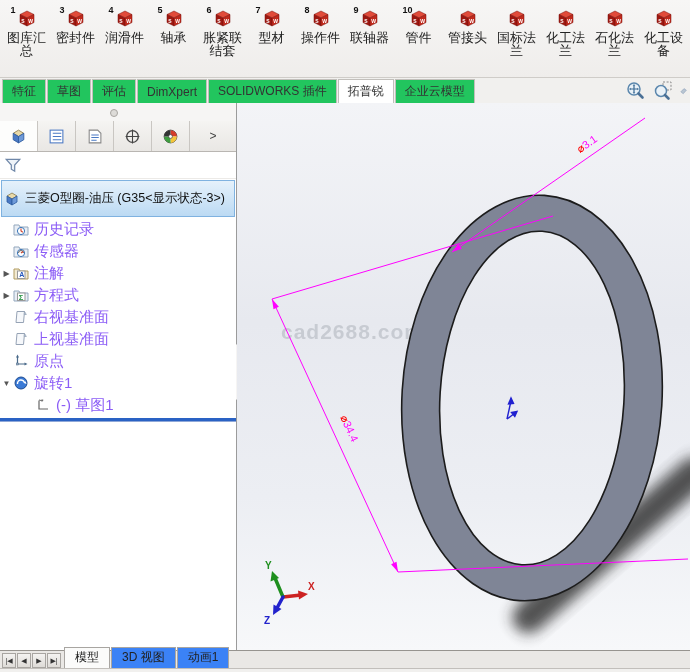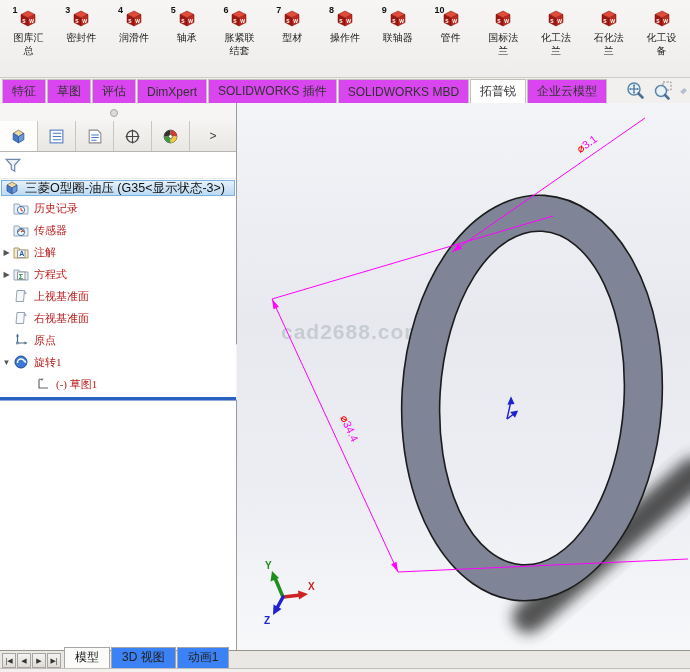--- a/index.html
+++ b/index.html
@@ -9,30 +9,30 @@
   
   .toolbar{position:absolute;left:0;top:0;width:690px;height:78px;box-sizing:border-box;
            display:flex;align-items:flex-start;padding:3px 2px 0 2px;
            background:linear-gradient(#f7f6f5,#efedeb);border-bottom:1px solid #cfccc8;}
   .tb-item{flex:1 1 0;display:flex;flex-direction:column;align-items:center;padding-top:7px;
            position:relative;cursor:pointer;min-width:0;}
   .tb-icon{width:18px;height:18px;position:relative;}
   .tb-icon svg{display:block;}
   .keytip{position:absolute;left:-7px;top:-5px;font-size:9px;font-weight:bold;color:#111;}
   .keytip:empty{display:none;}
-  .tb-label{font-size:10px;line-height:13px;color:#222;text-align:center;margin-top:3px;white-space:nowrap;}
+  .tb-label{font-size:13px;line-height:13px;color:#222;text-align:center;margin-top:3px;white-space:nowrap;}
   .caret{display:none;font-size:7px;color:#333;margin-top:11px;line-height:7px;}
   .has-dropdown{padding-top:2px;}
   .has-dropdown .caret{display:block;}
 
   
   .ribbon-tabs{position:absolute;left:0;top:79px;width:690px;height:24px;display:flex;
                background:#f1f0ee;align-items:stretch;padding-left:2px;}
   .rtab{font-size:12px;color:#333;padding:0 9px;display:flex;align-items:center;
-        background:#d946ef;border:1px solid #c2bfbb;border-bottom:none;margin-right:1px;cursor:pointer;}
+        background:#22c55e;border:1px solid #c2bfbb;border-bottom:none;margin-right:1px;cursor:pointer;}
   .rtab.active{background:#ffffff;}
   .view-icons{position:absolute;right:2px;top:81px;display:flex;gap:7px;align-items:center;}
   .view-icons .vicon{width:20px;height:20px;cursor:pointer;}
 
   
   .left-gap{position:absolute;left:0;top:103px;width:237px;height:18px;background:#f6f5f4;
             border-right:1px solid #9b9b9b;box-sizing:border-box;}
   .gap-dot{position:absolute;left:110px;top:6px;width:6px;height:6px;border-radius:50%;
            background:#dddbd8;border:1px solid #a8a5a1;}
 
@@ -40,30 +40,30 @@
   .panel{position:absolute;left:0;top:121px;width:237px;height:529px;background:#fff;
          border-right:1px solid #9b9b9b;box-sizing:border-box;}
   .panel-tabs{display:flex;height:30px;border-bottom:1px solid #b9b6b2;background:linear-gradient(#f5f4f2,#e9e7e4);}
   .ptab{width:37px;display:flex;align-items:center;justify-content:center;border-right:1px solid #c9c6c2;cursor:pointer;}
   .ptab.active{background:#fdfdfc;}
   .ptab svg{width:17px;height:17px;}
   .ptab-chevron{flex:1;display:flex;align-items:center;justify-content:center;font-size:12px;color:#444;cursor:pointer;}
   .filter-row{height:26px;display:flex;align-items:center;padding-left:4px;border-bottom:1px solid #eceae7;}
   .filter-row svg{width:18px;height:18px;}
   .tree{padding-top:1px;}
-  .root-row{height:16px;margin:0 1px 1px 1px;display:flex;align-items:center;
+  .root-row{height:37px;margin:0 1px 1px 1px;display:flex;align-items:center;
             background:linear-gradient(#e5f1fb,#bcdaf3);border:1px solid #7fb2e0;box-sizing:border-box;cursor:pointer;}
   .root-row .ticon{margin-left:2px;}
   .root-label{font-size:12.5px;color:#111;white-space:nowrap;}
   .trow{height:22px;display:flex;align-items:center;cursor:pointer;}
   .tree-arrow{width:13px;text-align:center;font-size:8px;color:#555;flex:0 0 13px;}
   .trow.indent{padding-left:22px;}
   .ticon{width:17px;height:16px;margin-right:4px;flex:0 0 17px;}
   .ticon svg{width:16px;height:16px;display:block;}
-  .tlabel{font-size:11px;color:#b91c1c;white-space:nowrap;font-family:Liberation Serif, serif;}
+  .tlabel{font-size:15px;color:#8b5cf6;white-space:nowrap;}
   .rollback{height:3px;background:var(--rollback,#2a62c4);margin:2px 0 0 0;box-shadow:0 1px 0 #8fa8d8;}
 
   
   .splitter{position:absolute;left:236px;top:344px;width:15px;height:56px;background:#f6f5f4;
             border:1px solid #9b9b9b;border-left:1px solid #f6f5f4;border-radius:0 5px 5px 0;box-sizing:border-box;}
   .splitter .dot{position:absolute;left:4px;top:23px;width:6px;height:6px;border-radius:50%;
                  background:#cfcdca;border:1px solid #9a9894;}
 
   
   .graphics{position:absolute;left:237px;top:103px;width:453px;height:547px;
@@ -246,20 +246,36 @@
 
         <svg viewBox="0 0 18 18" width="18" height="18">
             <polygon points="9,1 16,4.5 9,8 2,4.5" fill="#e14b3a" stroke="#7a120c" stroke-width="0.5"></polygon>
             <polygon points="2,4.5 9,8 9,16 2,12.5" fill="#9e1710" stroke="#7a120c" stroke-width="0.5"></polygon>
             <polygon points="16,4.5 9,8 9,16 16,12.5" fill="#c22a1d" stroke="#7a120c" stroke-width="0.5"></polygon>
             <text x="3.2" y="12.8" font-size="5" fill="#fff" font-weight="bold">S</text>
             <text x="10.2" y="12.8" font-size="5" fill="#fff" font-weight="bold">W</text>
           </svg>
         </span>
         <span class="tb-label">
+          <div>管接头</div>
+        </span>
+
+      </div>
+      <div class="tb-item">
+        <span class="tb-icon">
+
+        <svg viewBox="0 0 18 18" width="18" height="18">
+            <polygon points="9,1 16,4.5 9,8 2,4.5" fill="#e14b3a" stroke="#7a120c" stroke-width="0.5"></polygon>
+            <polygon points="2,4.5 9,8 9,16 2,12.5" fill="#9e1710" stroke="#7a120c" stroke-width="0.5"></polygon>
+            <polygon points="16,4.5 9,8 9,16 16,12.5" fill="#c22a1d" stroke="#7a120c" stroke-width="0.5"></polygon>
+            <text x="3.2" y="12.8" font-size="5" fill="#fff" font-weight="bold">S</text>
+            <text x="10.2" y="12.8" font-size="5" fill="#fff" font-weight="bold">W</text>
+          </svg>
+        </span>
+        <span class="tb-label">
           <div>国标法</div>
           <div>兰</div>
         </span>
 
       </div>
       <div class="tb-item">
         <span class="tb-icon">
 
         <svg viewBox="0 0 18 18" width="18" height="18">
             <polygon points="9,1 16,4.5 9,8 2,4.5" fill="#e14b3a" stroke="#7a120c" stroke-width="0.5"></polygon>
@@ -319,23 +335,20 @@
         <span>草图</span>
       </div>
       <div class="rtab">
         <span>评估</span>
       </div>
       <div class="rtab">
         <span>DimXpert</span>
       </div>
       <div class="rtab">
         <span>SOLIDWORKS 插件</span>
-      </div>
-      <div class="rtab">
-        <span>SOLIDWORKS MBD</span>
       </div>
       <div class="rtab active">
         <span>拓普锐</span>
       </div>
       <div class="rtab">
         <span>企业云模型</span>
       </div>
   </div>
   <div class="view-icons">
     <span class="vicon">
@@ -466,31 +479,31 @@
             <span class="tlabel">方程式</span>
           </div>
           <div class="trow">
             <span class="tree-arrow"></span>
             <span class="ticon">
               <svg viewBox="0 0 16 16">
                 <path d="M4 2.5h7.5l-1 11H3z" fill="#f6f8fb" stroke="#96a3b5"></path>
                 <path d="M11.5 2.5l1.8 3h-2.1z" fill="#c9d6e6" stroke="#96a3b5" stroke-width="0.8"></path>
               </svg>
             </span>
-            <span class="tlabel">上视基准面</span>
+            <span class="tlabel">右视基准面</span>
           </div>
           <div class="trow">
             <span class="tree-arrow"></span>
             <span class="ticon">
               <svg viewBox="0 0 16 16">
                 <path d="M4 2.5h7.5l-1 11H3z" fill="#f6f8fb" stroke="#96a3b5"></path>
                 <path d="M11.5 2.5l1.8 3h-2.1z" fill="#c9d6e6" stroke="#96a3b5" stroke-width="0.8"></path>
               </svg>
             </span>
-            <span class="tlabel">右视基准面</span>
+            <span class="tlabel">上视基准面</span>
           </div>
           <div class="trow">
             <span class="tree-arrow"></span>
             <span class="ticon">
               <svg viewBox="0 0 16 16">
                 <path d="M4.5 4v7h8" fill="none" stroke="#4a6a8a" stroke-width="1.2"></path>
                 <path d="M4.5 1.5L3 4.5h3z" fill="#4a6a8a"></path>
                 <path d="M14.5 11l-3-1.5v3z" fill="#4a6a8a"></path>
                 <rect x="3.5" y="10" width="2" height="2" fill="#9ab" stroke="#4a6a8a" stroke-width="0.5"></rect>
               </svg>

